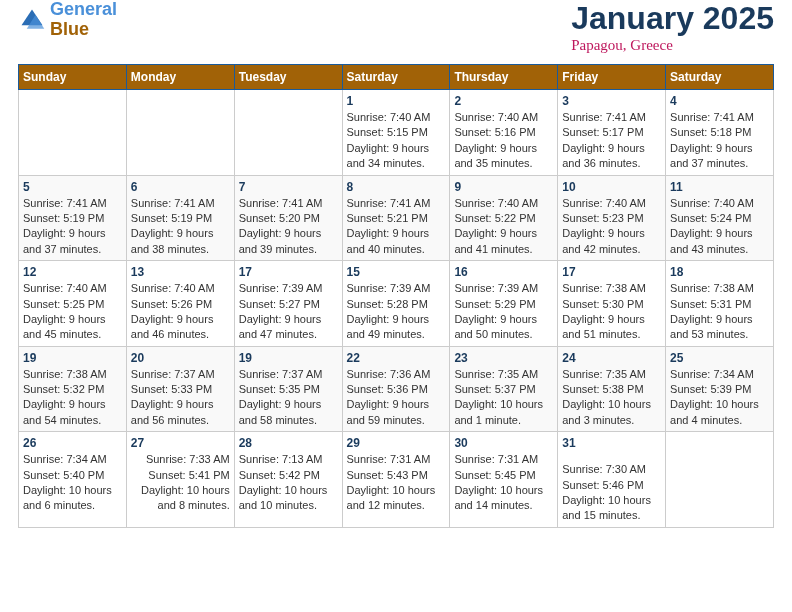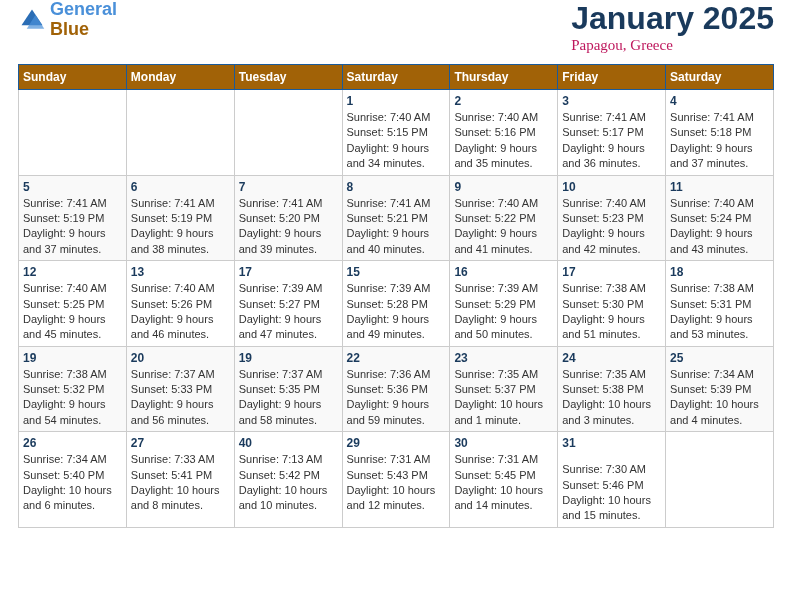--- a/index.html
+++ b/index.html
@@ -326,27 +326,27 @@
         <tr class="row-odd">
           <td>
             <div class="day-number">26</div>
             <div class="day-info" style="white-space: pre-line;">Sunrise: 7:34 AM
 Sunset: 5:40 PM
 Daylight: 10 hours
 and 6 minutes.</div>
           </td>
           <td>
             <div class="day-number">27</div>
-            <div class="day-info" style="white-space: pre-line;">Sunrise: 7:33 AM
+            <div class="day-info" style="white-space: pre-line; text-align: right;">Sunrise: 7:33 AM
 Sunset: 5:41 PM
 Daylight: 10 hours
 and 8 minutes.</div>
           </td>
           <td>
-            <div class="day-number">40</div>
+            <div class="day-number">28</div>
             <div class="day-info" style="white-space: pre-line;">Sunrise: 7:13 AM
 Sunset: 5:42 PM
 Daylight: 10 hours
 and 10 minutes.</div>
           </td>
           <td>
             <div class="day-number">29</div>
             <div class="day-info" style="white-space: pre-line;">Sunrise: 7:31 AM
 Sunset: 5:43 PM
 Daylight: 10 hours

